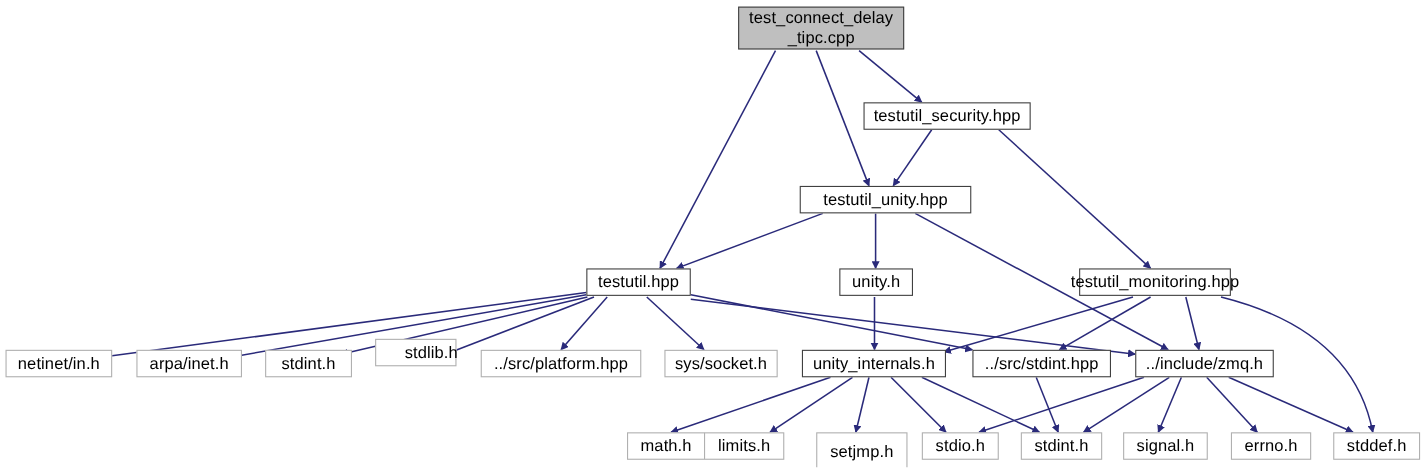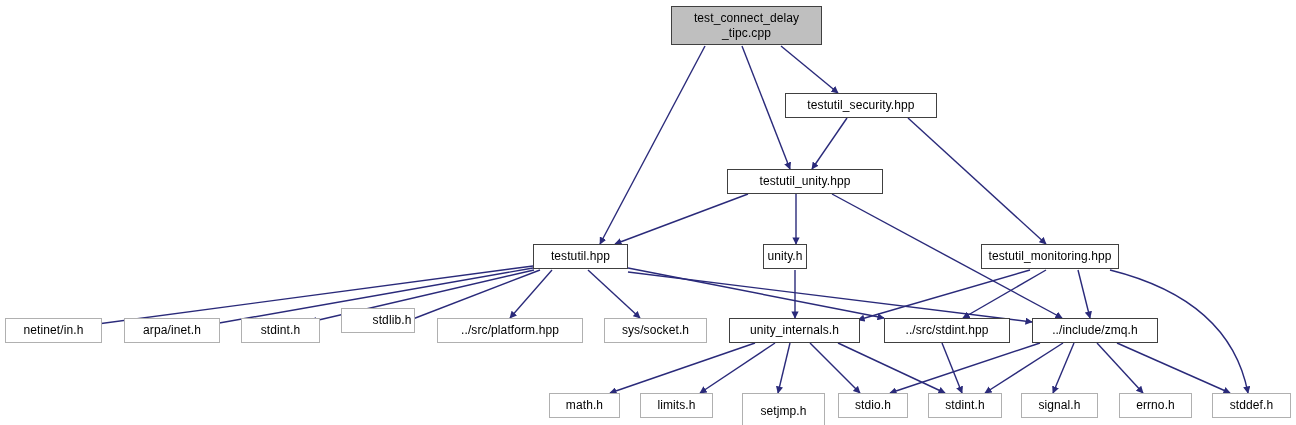--- a/index.html
+++ b/index.html
@@ -26,21 +26,21 @@
     box-sizing: border-box;
     display: flex;
     align-items: center;
     justify-content: center;
     text-align: center;
     white-space: pre;
     line-height: 1.17;
     color: #000000;
     background: #ffffff;
     border: 1px solid #b0b0b0;
-    font-size: 12px;
+    font-size: 15px;
     letter-spacing: 0.1px;
     z-index: 5;
   }
   .node.root {
     background: #bfbfbf;
     border: 1px solid #404040;
   }
   .node.strong {
     border: 1px solid #404040;
   }
@@ -89,32 +89,32 @@
         <path d="M 1097,343 L 1143,393" fill="none" stroke="#2a2a7a" stroke-width="1.4" marker-end="url(#arrow)"></path>
         <path d="M 1117,343 L 1230,393" fill="none" stroke="#2a2a7a" stroke-width="1.4" marker-end="url(#arrow)"></path>
       </g>
   </svg>
   <div id="node-layer">
       <div class="node root" style="left: 671px; top: 6px; width: 151px; height: 39px; background: rgb(191, 191, 191);">test_connect_delay
 _tipc.cpp</div>
       <div class="node strong" style="left: 785px; top: 93px; width: 152px; height: 25px;">testutil_security.hpp</div>
       <div class="node strong" style="left: 727px; top: 169px; width: 156px; height: 25px;">testutil_unity.hpp</div>
       <div class="node strong" style="left: 533px; top: 244px; width: 95px; height: 25px;">testutil.hpp</div>
-      <div class="node strong" style="left: 763px; top: 244px; width: 44px; height: 25px;">unity.h</div>
+      <div class="node strong" style="left: 763px; top: 244px; width: 67px; height: 25px;">unity.h</div>
       <div class="node strong" style="left: 981px; top: 244px; width: 138px; height: 25px;">testutil_monitoring.hpp</div>
       <div class="node" style="left: 5px; top: 318px; width: 97px; height: 25px;">netinet/in.h</div>
       <div class="node" style="left: 124px; top: 318px; width: 96px; height: 25px;">arpa/inet.h</div>
       <div class="node" style="left: 241px; top: 318px; width: 79px; height: 25px;">stdint.h</div>
       <div class="node" style="left: 341px; top: 308px; width: 74px; height: 25px; padding-left: 28px;">stdlib.h</div>
       <div class="node" style="left: 437px; top: 318px; width: 146px; height: 25px;">../src/platform.hpp</div>
       <div class="node" style="left: 604px; top: 318px; width: 103px; height: 25px;">sys/socket.h</div>
       <div class="node strong" style="left: 729px; top: 318px; width: 131px; height: 25px;">unity_internals.h</div>
       <div class="node strong" style="left: 884px; top: 318px; width: 126px; height: 25px;">../src/stdint.hpp</div>
       <div class="node strong" style="left: 1032px; top: 318px; width: 126px; height: 25px;">../include/zmq.h</div>
-      <div class="node" style="left: 549px; top: 393px; width: 71px; height: 25px;">math.h</div>
+      <div class="node" style="left: 570px; top: 393px; width: 71px; height: 25px;">math.h</div>
       <div class="node" style="left: 640px; top: 393px; width: 73px; height: 25px;">limits.h</div>
       <div class="node" style="left: 742px; top: 393px; width: 83px; height: 36px; text-align: center;">setjmp.h</div>
       <div class="node" style="left: 838px; top: 393px; width: 70px; height: 25px;">stdio.h</div>
       <div class="node" style="left: 928px; top: 393px; width: 74px; height: 25px;">stdint.h</div>
       <div class="node" style="left: 1021px; top: 393px; width: 77px; height: 25px;">signal.h</div>
       <div class="node" style="left: 1119px; top: 393px; width: 73px; height: 25px;">errno.h</div>
       <div class="node" style="left: 1212px; top: 393px; width: 79px; height: 25px;">stddef.h</div>
     </div>
 </div>
 

